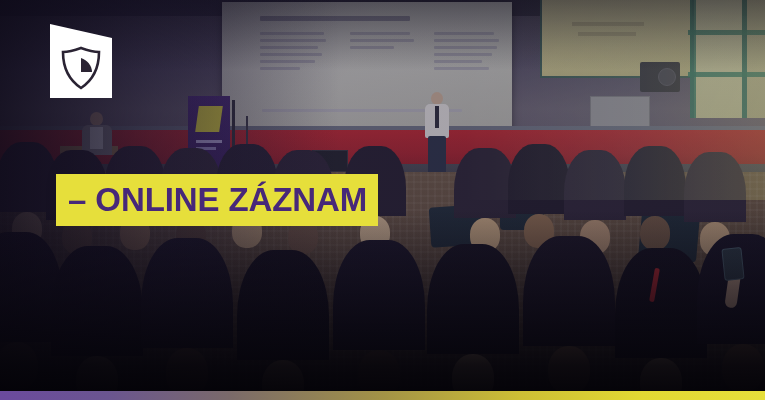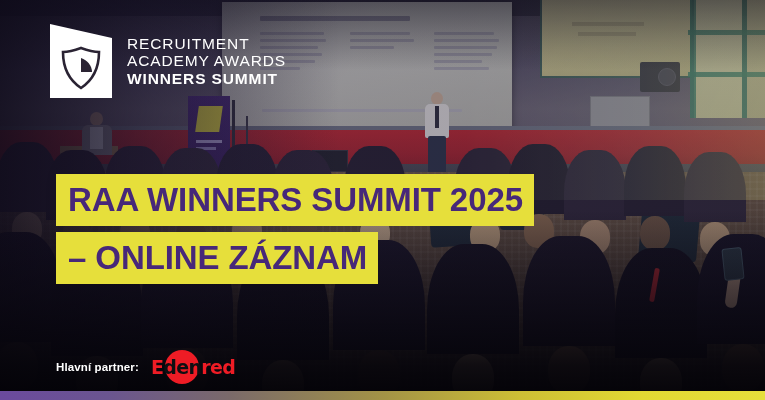--- a/index.html
+++ b/index.html
@@ -461,38 +461,23 @@
   </div>
 
   <div class="logo">
     <div class="logo-mark">
       <svg width="66" height="78" viewBox="0 0 66 78" aria-hidden="true">
         <path d="M2 2 L64 16 L64 76 L2 76 Z" fill="#ffffff"></path>
         <path d="M33 26 C33 26 22 30 15 30 C15 46 21 58 33 66 C45 58 51 46 51 30 C44 30 33 26 33 26 Z" fill="none" stroke="#2a2333" stroke-width="2.6"></path>
         <path d="M33 36 L33 50 L44 50 C44 44 39.5 38 33 36 Z" fill="#2a2333"></path>
       </svg>
     </div>
-    <div class="logo-text">
-      <div class="l1">RECRUITMENT</div>
-      <div class="l2">ACADEMY AWARDS</div>
-      <div class="l3">WINNERS SUMMIT</div>
-    </div>
   </div>
 
   <div class="headline">
-    <div class="hl-line">RAA WINNERS SUMMIT 2025</div>
     <div class="hl-line">– ONLINE ZÁZNAM</div>
   </div>
 
 
-  <div class="partner">
-    <div class="partner-label">Hlavní partner:</div>
-    <div class="edenred">
-      <div class="dot"></div>
-      <div class="word">
-        <span class="a">E</span><span class="b">den</span><span class="c">red</span>
-      </div>
-    </div>
-  </div>
 
   <div class="bottombar"></div>
 
 </div>
 
 </body></html>

